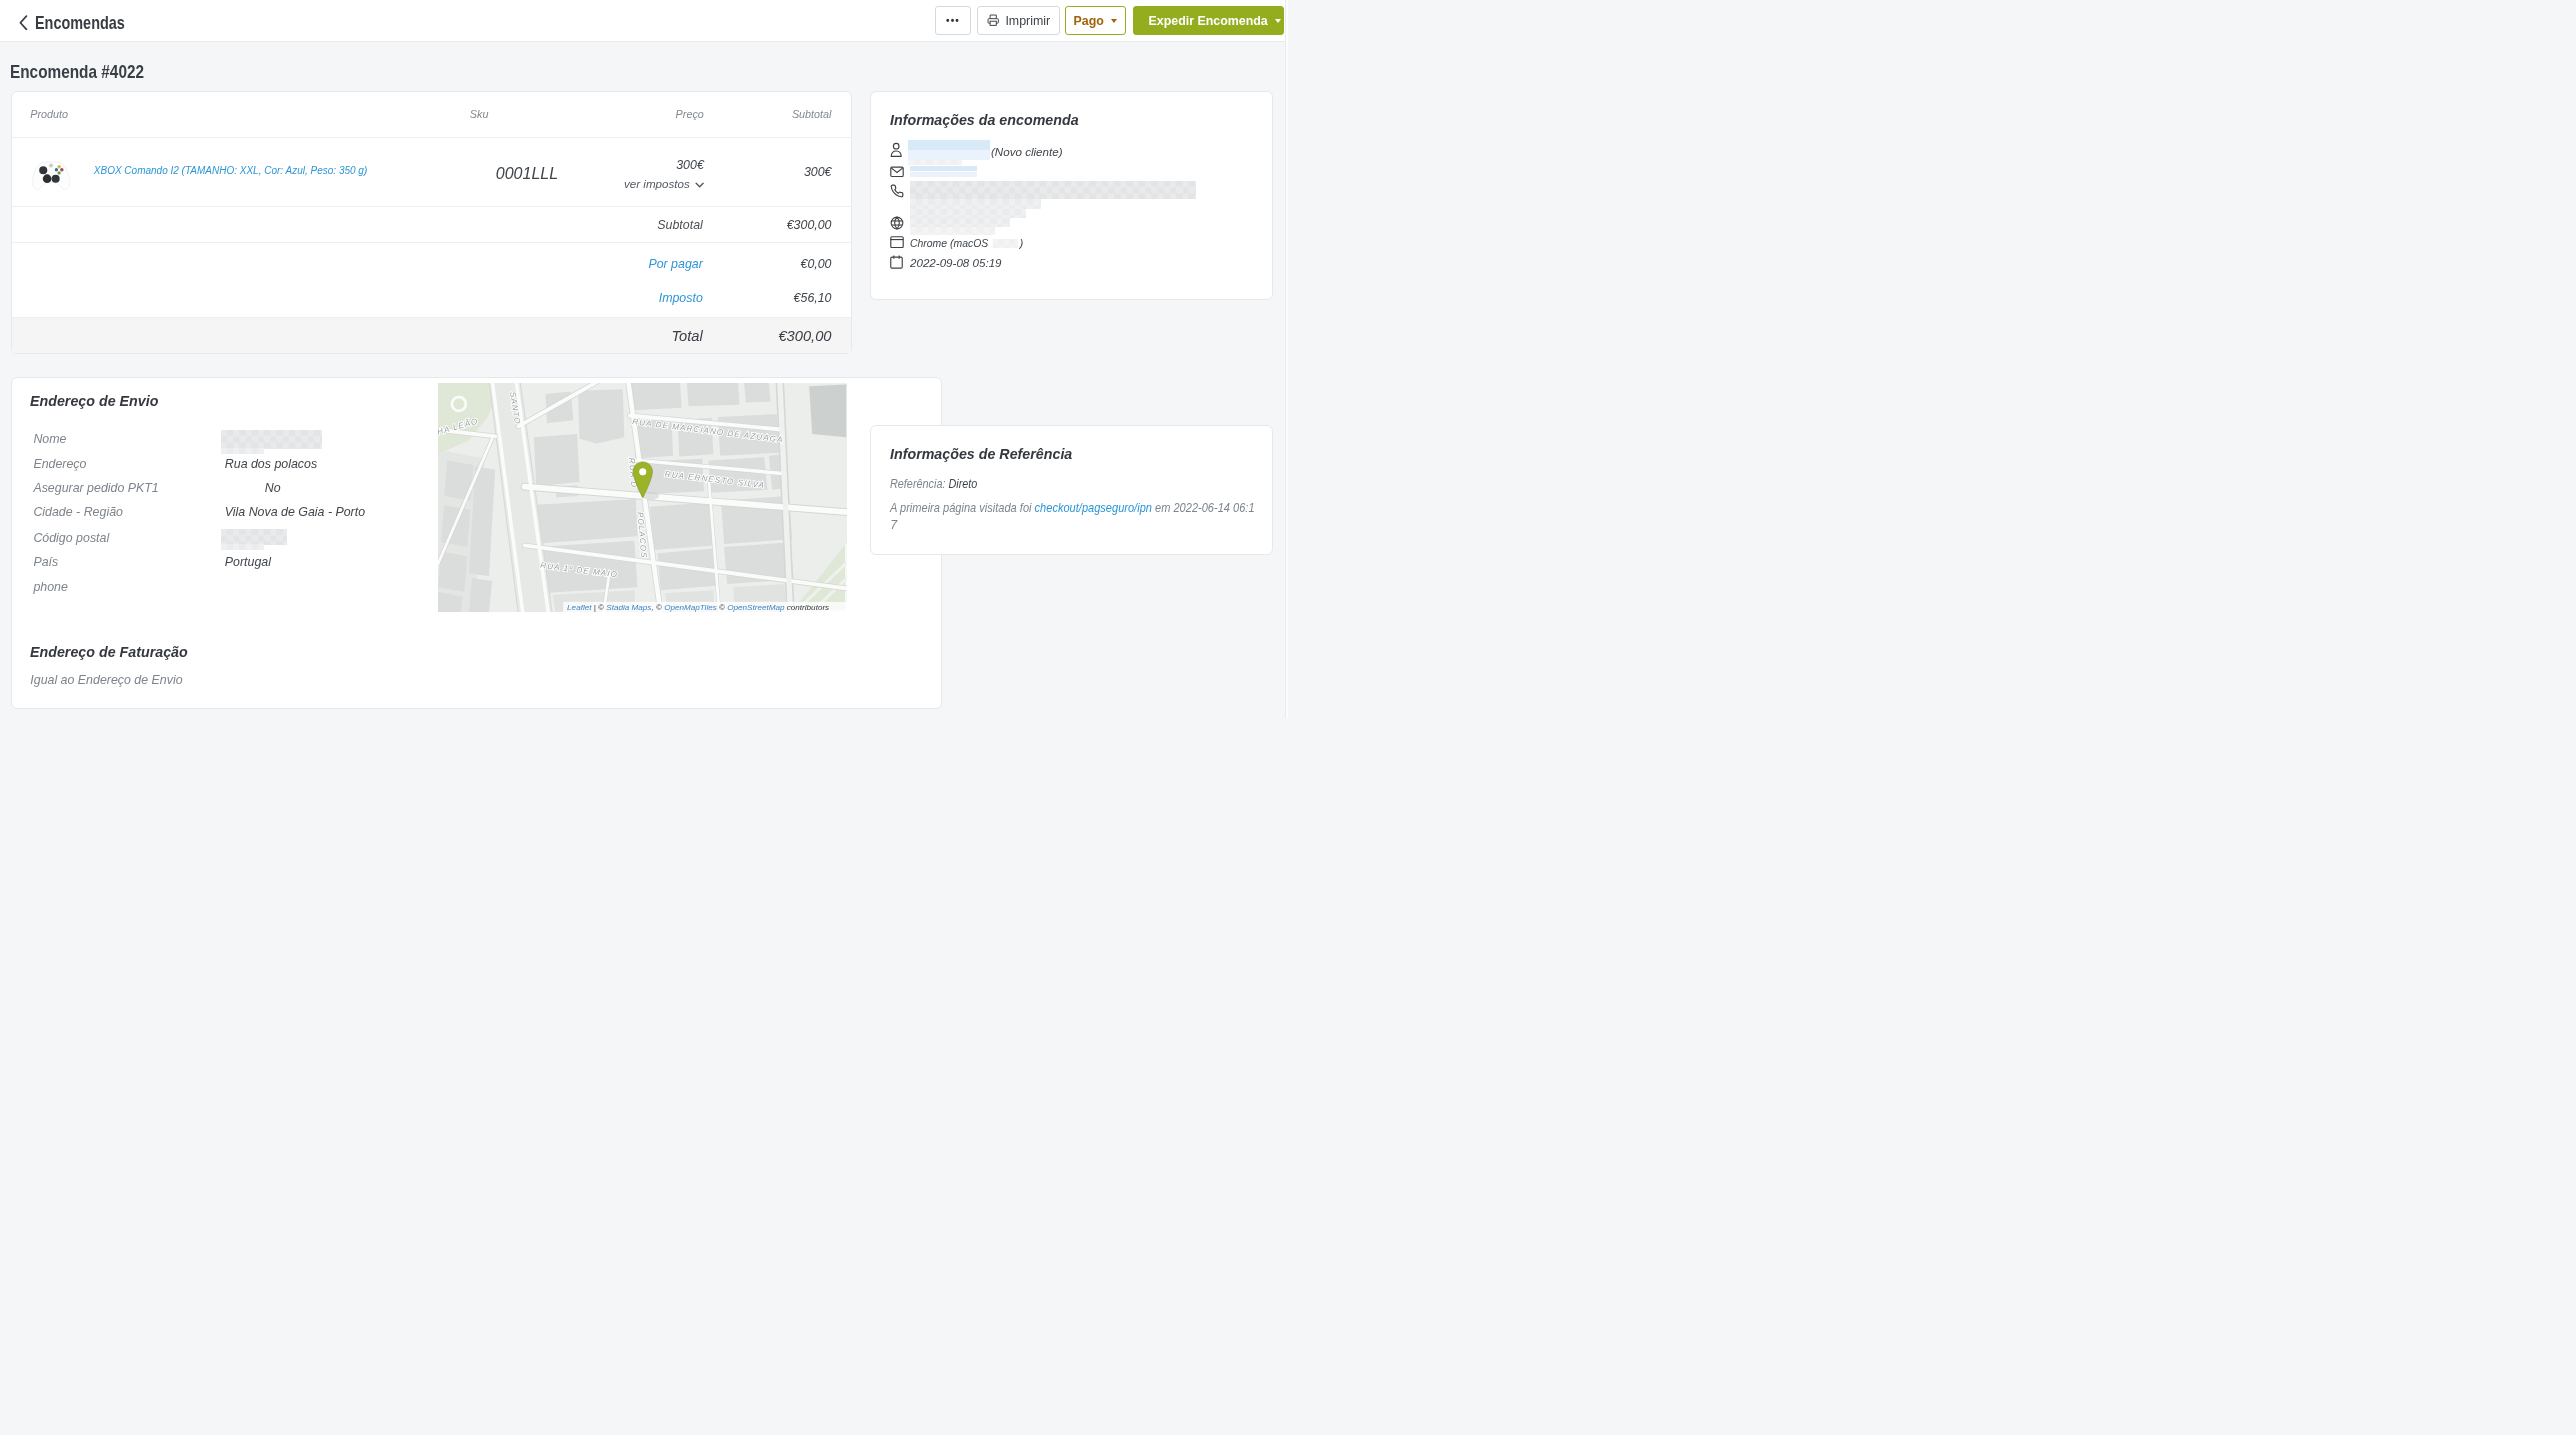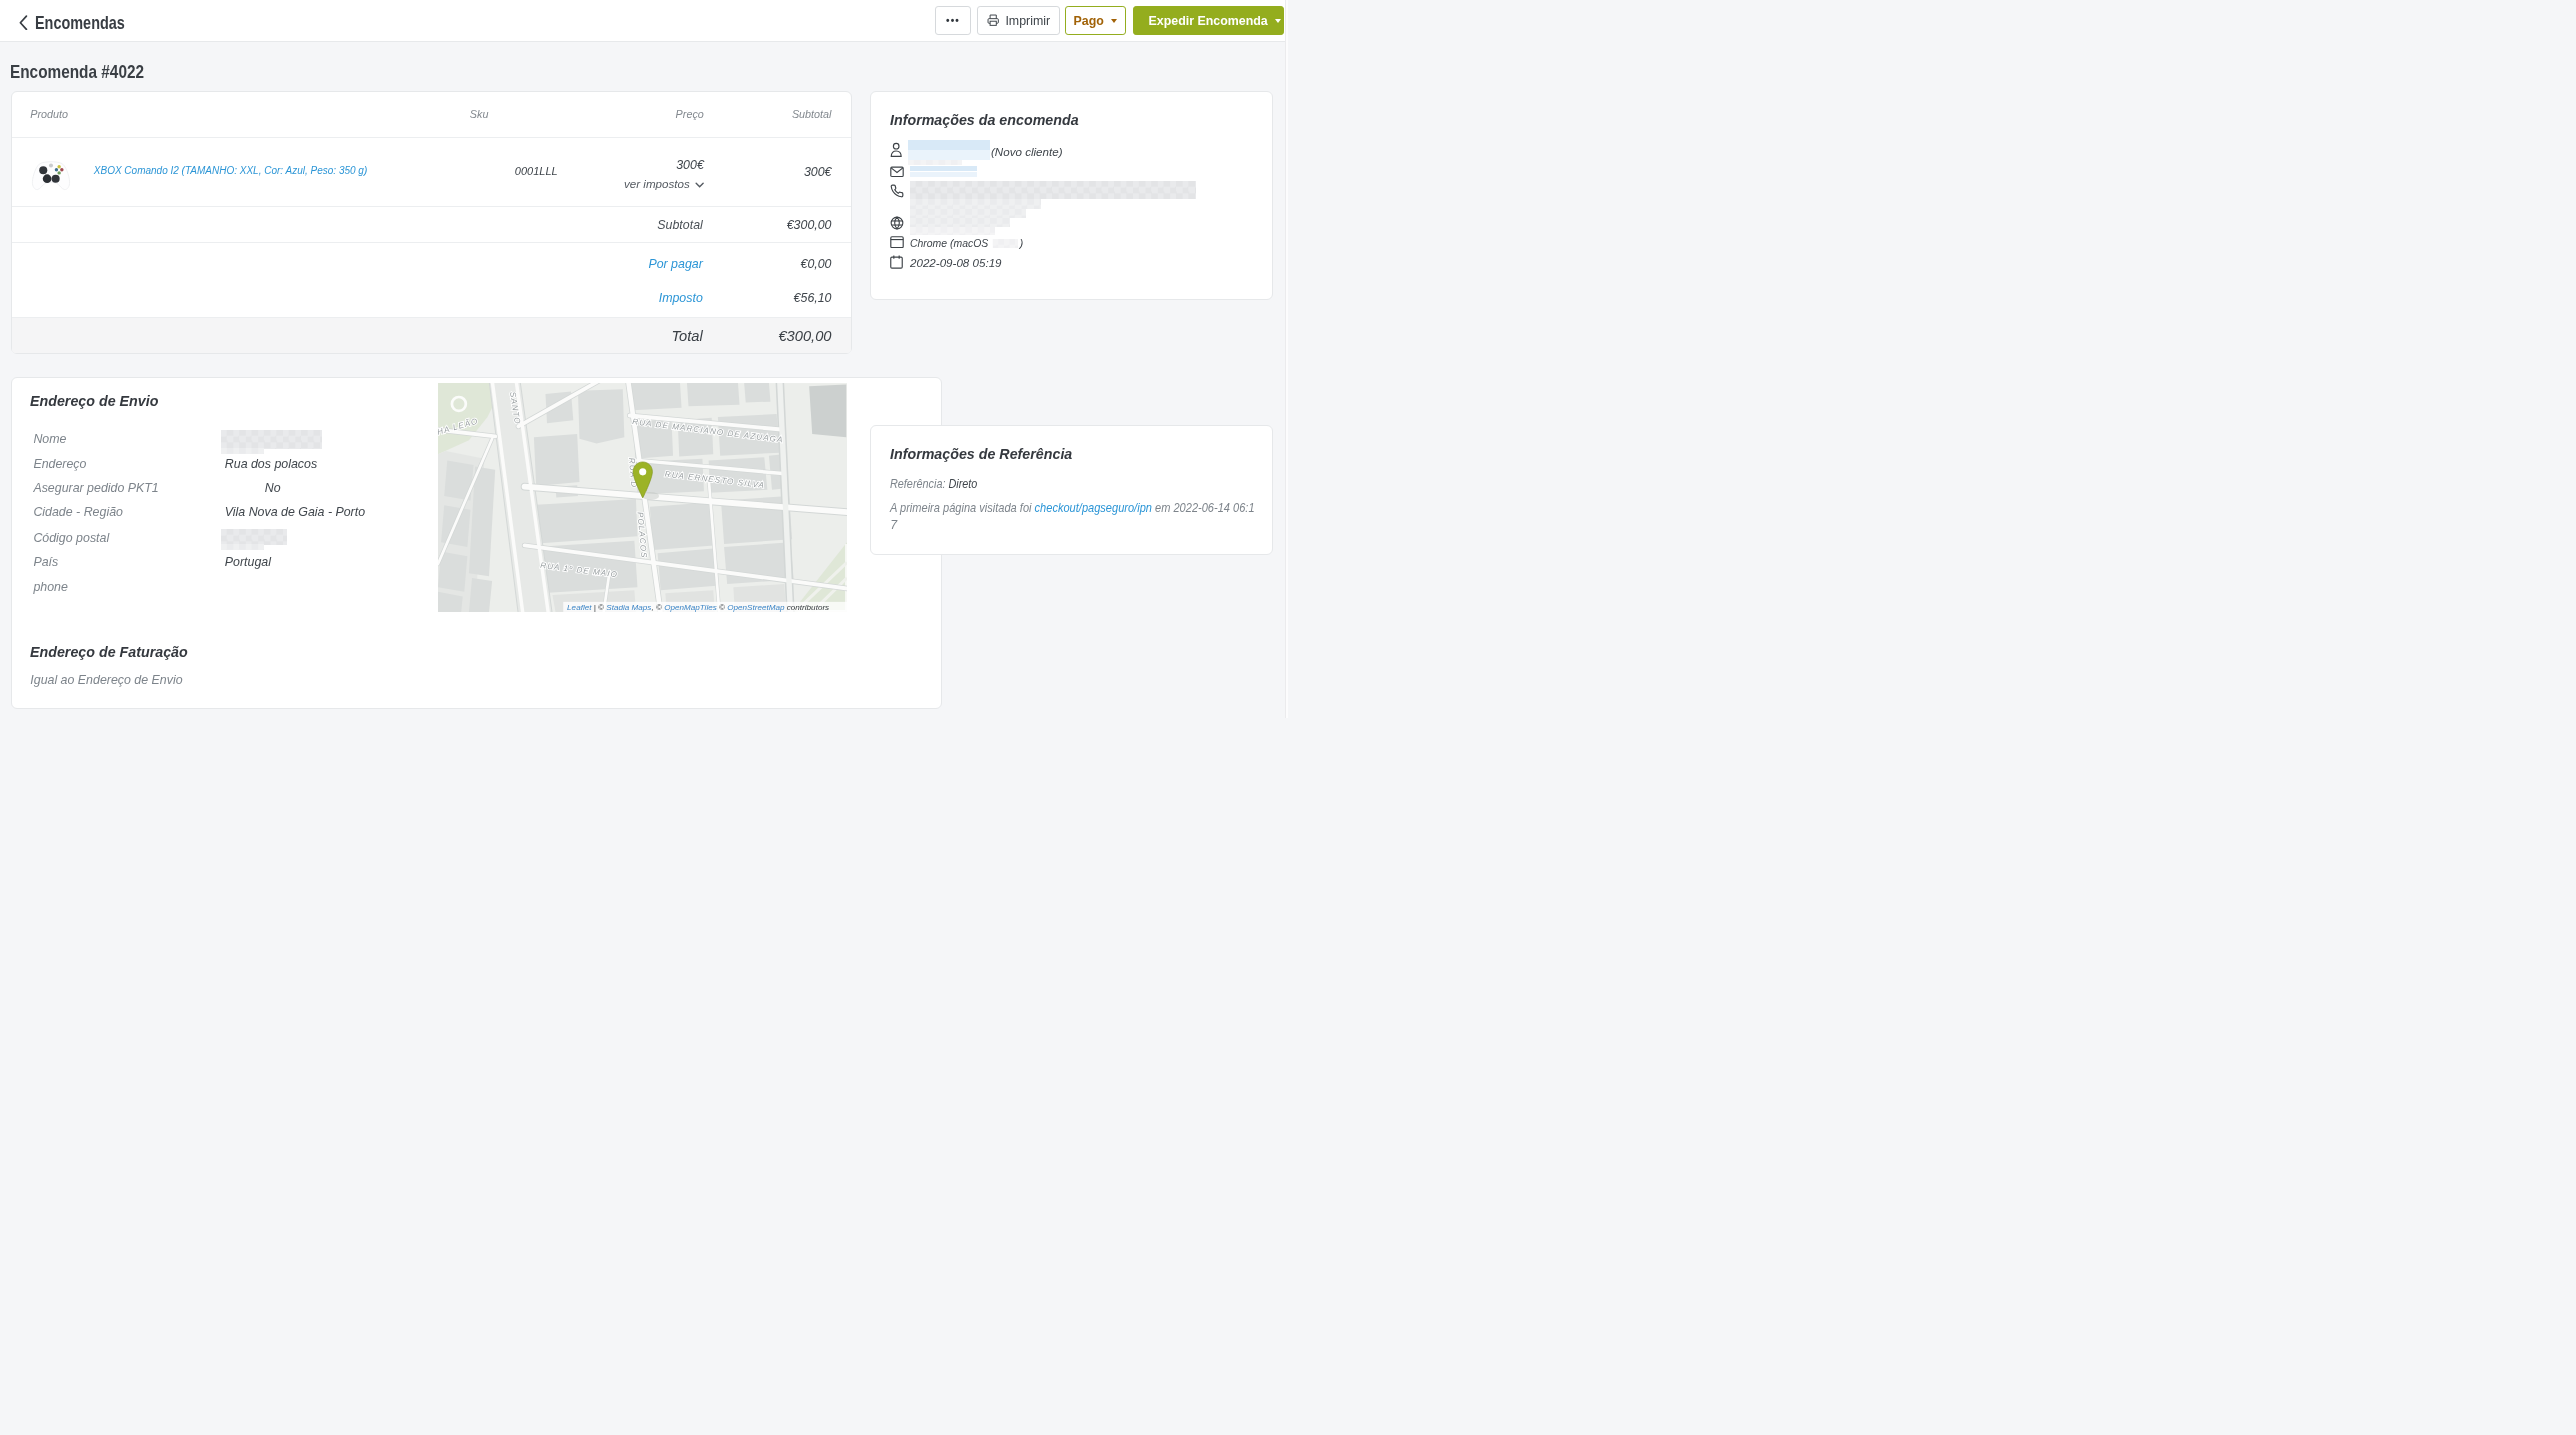--- a/index.html
+++ b/index.html
@@ -96,21 +96,21 @@
         <circle cx="33" cy="28" r="5.2" fill="#31353a"></circle>
         <circle cx="22" cy="28" r="5.6" fill="#2b2f34"></circle>
         <circle cx="27" cy="11" r="2.6" fill="#caccce"></circle>
         <circle cx="37.5" cy="12.5" r="2.2" fill="#c9c23f"></circle>
         <circle cx="34" cy="16.5" r="2.2" fill="#3f6f8e"></circle>
         <circle cx="41" cy="16.5" r="2.2" fill="#a04a50"></circle>
         <circle cx="37.5" cy="20.5" r="2.2" fill="#6b9b59"></circle>
       </svg>
     </div>
     <a class="abs blue" style="left:82px; top:73px; font-size:10px; text-decoration:none;">XBOX Comando I2 (TAMANHO: XXL, Cor: Azul, Peso: 350 g)</a>
-    <span class="abs dark" style="left:477px; top:73px; font-size:11px;padding-left:26px;">0001LLL</span>
+    <span class="abs dark" style="left:458px; top:73px; font-size:16px;padding-left:26px;">0001LLL</span>
     <span class="abs dark" style="right:147px; top:66px; font-size:12.4px;">300€</span>
     <span class="abs" style="right:147px; top:85px; font-size:11.6px; color:#545a61;">ver impostos
       <svg width="9.3" height="6.2" viewBox="0 0 12 8" style="margin-left:1.5px;">
           <path d="M1.5 1.5 L6 6 L10.5 1.5" fill="none" stroke="#545a61" stroke-width="1.8" stroke-linecap="round"></path>
         </svg>
     </span>
     <span class="abs dark" style="right:19.3px; top:73px; font-size:12.4px;">300€</span>
 
     <div class="row-borders">
       <div style="top:114px;"></div>

